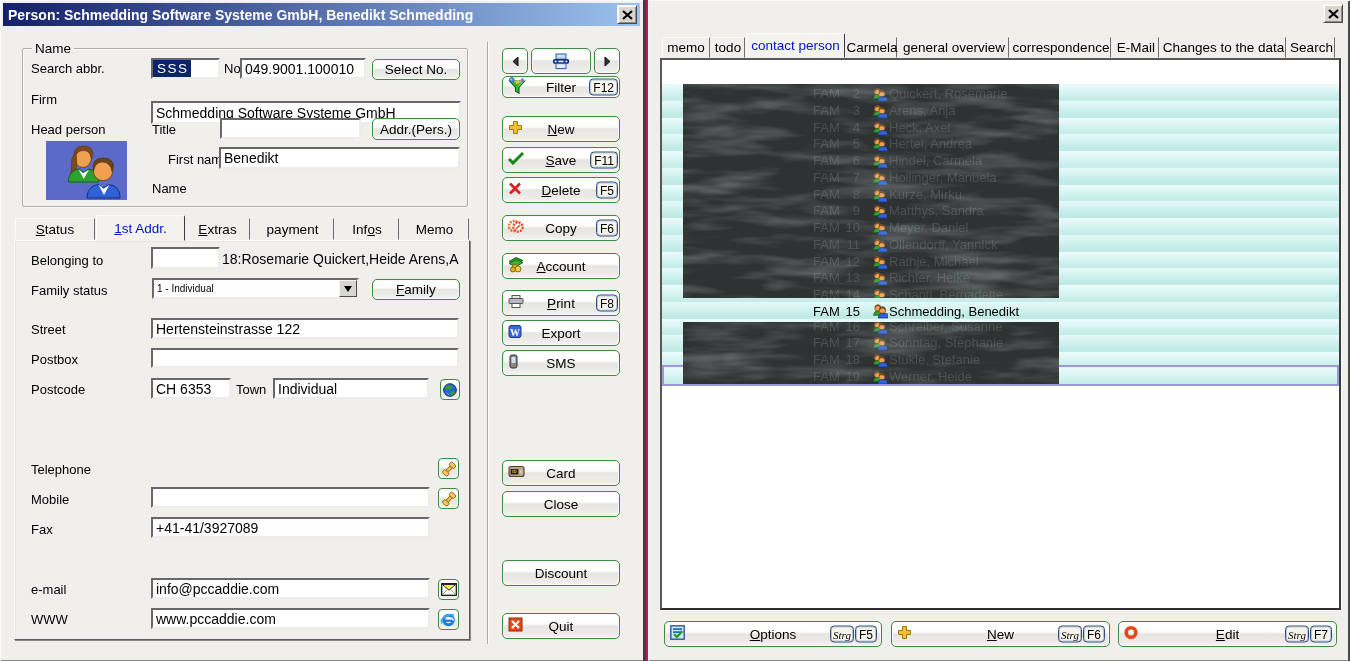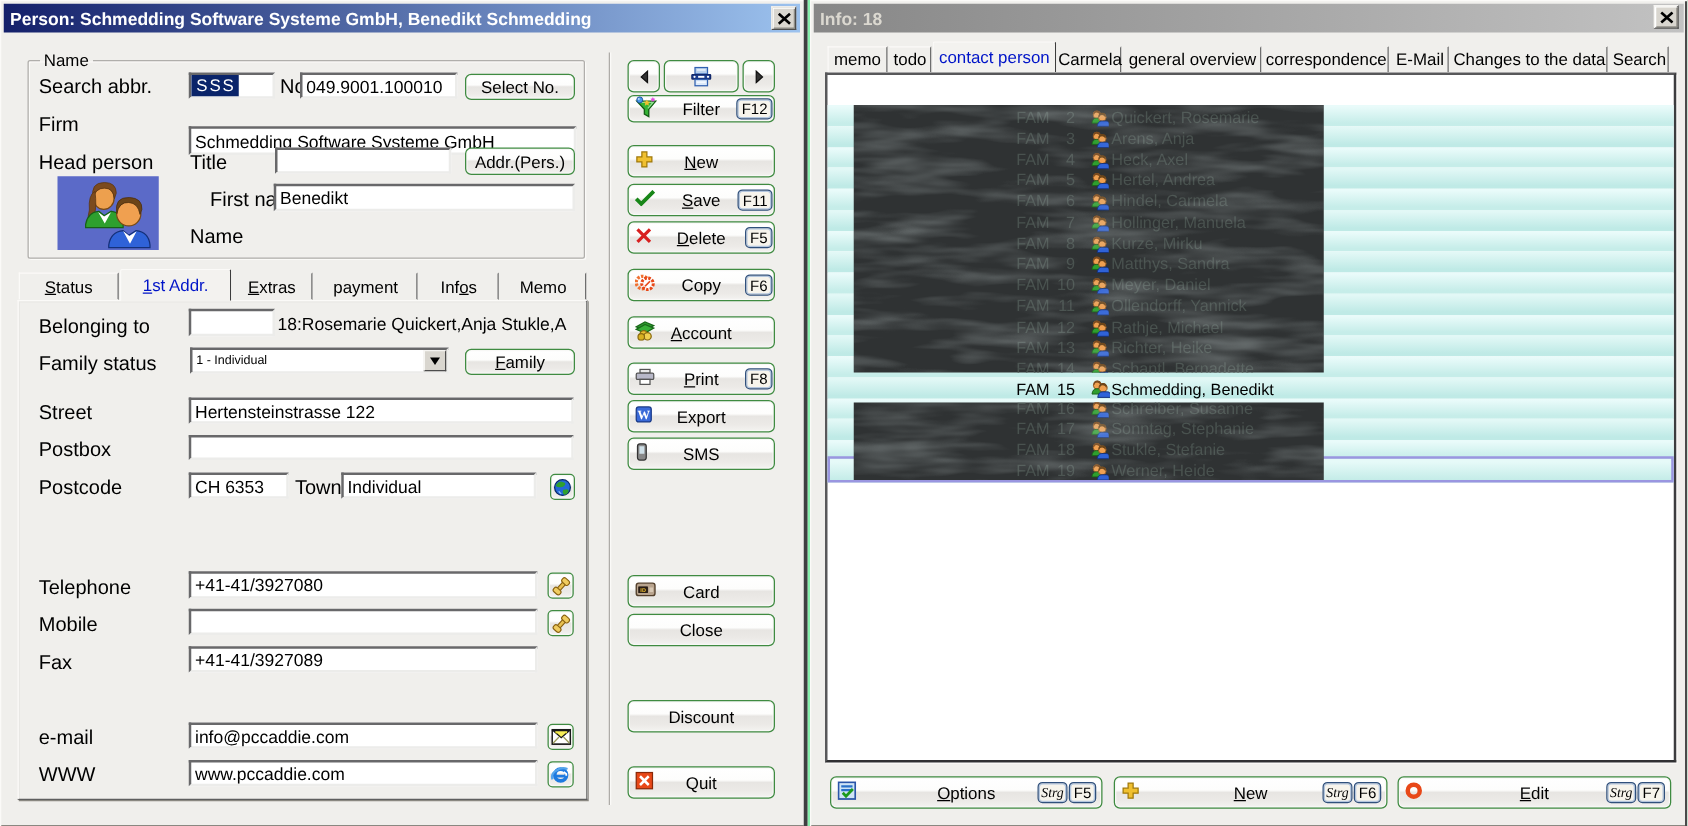--- a/index.html
+++ b/index.html
@@ -1,24 +1,24 @@
 <!DOCTYPE html>
 <html><head><meta charset="utf-8">
 <style>
 *{margin:0;padding:0;box-sizing:border-box}
 body{font-family:"Liberation Sans",sans-serif;font-size:13px;color:#000}
-#stage{position:relative;width:1350px;height:661px;background:#86efac;overflow:hidden}
+#stage{position:relative;width:1350px;height:661px;background:#be185d;overflow:hidden}
 .abs{position:absolute}
 
 .win{position:absolute;top:0;height:661px;background:#f0efec}
 .tbar{position:absolute;left:3px;right:3px;top:3px;height:23px;display:flex;align-items:center;padding-left:5px;font-weight:bold;font-size:14px}
 .tclose{position:absolute;width:20px;height:19px;background:#d9d6cf;border:1px solid;border-color:#f6f5f2 #4d4d4d #4d4d4d #f6f5f2;box-shadow:inset 1px 1px 0 #fff, inset -1px -1px 0 #8f8d86;display:flex;align-items:center;justify-content:center;font-weight:bold;font-size:13px;color:#000}
 
 .inp{position:absolute;background:#fff;border-style:solid;border-width:2px;border-color:#68686a #ececea #ececea #68686a;padding:1px 3px;font-size:13.5px;display:flex;align-items:center;white-space:nowrap;overflow:hidden}
-.lbl{position:absolute;font-size:16px;white-space:nowrap}
+.lbl{position:absolute;font-size:13px;white-space:nowrap}
 
 .gbtn{position:absolute;border:1px solid #3f8b41;border-radius:5px;background:linear-gradient(#ffffff 0%,#fdfdfc 42%,#e7e5e2 50%,#eceae7 78%,#f4f3f1 100%);box-shadow:inset 0 0 0 1px #f8f8f6;display:flex;align-items:center;justify-content:center;font-size:13.5px;white-space:nowrap}
 .gbtn .ico{position:absolute;left:5px;top:50%;transform:translateY(-50%)}
 .kcap{position:absolute;right:4px;top:50%;transform:translateY(-50%);border:1.5px solid #30507c;border-radius:4px;background:#f7f4ec;box-shadow:inset 0 0 0 1px #b4c6de;font-size:12px;padding:0 3px;height:17px;color:#000;display:flex;align-items:center}
 .kstrg{font-family:"Liberation Serif";font-style:italic;font-size:11px;padding:0 2px}
 
 fieldset{position:absolute;border:1px solid #b0aeab;border-radius:2px;box-shadow:inset 1px 1px 0 #fbfaf8,1px 1px 0 #fbfaf8}
 fieldset legend{margin-left:9px;padding:0 3px;font-size:13.5px}
 
 .tab{position:absolute;display:flex;align-items:center;justify-content:center;font-size:13.5px;white-space:nowrap}
@@ -83,21 +83,21 @@
       </div>
   <div class="tab" style="left:335px;top:218px;width:64px;height:22px;border:1px solid;border-color:transparent #6e6e6e transparent transparent">
         <span>Inf<u>o</u>s</span>
       </div>
   <div class="tab" style="left:400px;top:218px;width:69px;height:22px;border:1px solid;border-color:transparent #6e6e6e transparent transparent">
         <span>Memo</span>
       </div>
 
   <div class="lbl" style="left:31px;top:253px">Belonging to</div>
   <div class="inp" style="left:151px;top:247px;width:69px;height:22px"></div>
-  <div class="lbl" style="left:222px;top:251px;font-size:14px">18:Rosemarie Quickert,Anja Stukle,A</div>
+  <div class="lbl" style="left:222px;top:251px;font-size:14px">18:Rosemarie Quickert,Heide Arens,A</div>
   <div class="lbl" style="left:31px;top:283px">Family status</div>
   <div class="inp" style="left:152px;top:278px;width:207px;height:21px;font-size:10px">1 - Individual</div>
   <div class="abs" style="left:339px;top:280px;width:18px;height:17px;background:#d9d6cf;border:1px solid;border-color:#f6f5f2 #4d4d4d #4d4d4d #f6f5f2;display:flex;align-items:center;justify-content:center">
         <span style="width:0;height:0;border:4px solid transparent;border-top:6px solid #000;margin-top:5px"></span>
       </div>
   <div class="gbtn" style="left:372px;top:279px;width:88px;height:21px">
         <span><u>F</u>amily</span>
       </div>
   <div class="lbl" style="left:31px;top:322px">Street</div>
   <div class="inp" style="left:151px;top:318px;width:308px;height:21px;font-size:14px">Hertensteinstrasse 122</div>
@@ -110,21 +110,20 @@
   <div class="gbtn" style="left:440px;top:379px;width:20px;height:21px;border-radius:4px">
         <svg width="14" height="14" viewBox="0 0 14 14">
           <circle cx="7" cy="7" r="6.3" fill="#2468d8" stroke="#0a2a6a" stroke-width="1"></circle>
           <path d="M2 4.5 q2.5 -3 5 -2 q3 0.5 2 2.5 q-1 2 -4.5 1.8 q-3.5 -0.3 -2.5 -2.3z" fill="#2fa02f"></path>
           <path d="M7.5 9 q3.5 -1.5 4.5 0.5 q-1 3 -3.5 3.2 q-2 -1 -1 -3.7z" fill="#2fa02f"></path>
           <path d="M4 10 a5.7 5.7 0 0 0 2 2" stroke="#8fc0f8" fill="none"></path>
         </svg>
       </div>
 
   <div class="lbl" style="left:31px;top:462px">Telephone</div>
-  <div class="inp" style="left:151px;top:457px;width:279px;height:22px;font-size:14px">+41-41/3927080</div>
   <div class="gbtn" style="left:438px;top:458px;width:21px;height:21px;border-radius:4px">
         <svg width="16" height="16" viewBox="0 0 16 16">
           <g transform="rotate(-48 8 8)">
             <rect x="2.2" y="6.6" width="11.6" height="3" rx="1.5" fill="#e8c050" stroke="#8a6210" stroke-width="0.9"></rect>
             <rect x="0.8" y="4.8" width="4.2" height="6.6" rx="1.8" fill="#f0cc60" stroke="#8a6210" stroke-width="0.9"></rect>
             <rect x="11" y="4.8" width="4.2" height="6.6" rx="1.8" fill="#f0cc60" stroke="#8a6210" stroke-width="0.9"></rect>
           </g>
         </svg>
       </div>
   <div class="lbl" style="left:31px;top:492px">Mobile</div>
@@ -259,21 +258,20 @@
           </svg></span>Card</div>
   <div class="gbtn" style="left:502px;top:491px;width:118px;height:26px">Close</div>
   <div class="gbtn" style="left:502px;top:560px;width:118px;height:26px">Discount</div>
   <div class="gbtn" style="left:502px;top:613px;width:118px;height:26px"><span class="ico"><svg width="15" height="15" viewBox="0 0 15 15">
             <rect x="1" y="1" width="13" height="13" fill="#e84818" stroke="#8a2808"></rect>
             <path d="M4 4 L11 11 M11 4 L4 11" stroke="#fff" stroke-width="2"></path>
           </svg></span>Quit</div>
 </div>
 
 <div class="win" id="rwin" style="left:648px;width:702px;box-shadow:inset 1px 0 0 #fbfaf8,inset 0 1px 0 #fbfaf8,inset -2px 0 0 #4a4a4a,inset 0 -1px 0 #8a8881">
-  <div class="tbar" style="background:linear-gradient(to right,#878787,#c2c2c2);color:#dbd8d0">Info: 18</div>
   <div class="tclose" style="right:7px;top:4px">
         <svg width="11" height="10" viewBox="0 0 11 10">
           <path d="M1 1 L10 9 M10 1 L1 9" stroke="#000" stroke-width="2.1"></path>
         </svg>
       </div>
 
   <div class="tab" style="left:14px;top:37px;width:48px;height:21px;border:1px solid;border-color:#fbfaf8 #6e6e6e transparent #fbfaf8">memo</div>
   <div class="tab" style="left:63px;top:37px;width:34px;height:21px;border:1px solid;border-color:#fbfaf8 #6e6e6e transparent transparent">todo</div>
   <div class="tab" style="left:98px;top:33px;width:99px;height:25px;background:#f3f2ef;border:1px solid;border-color:#fbfaf8 #3c3c3c transparent #fbfaf8;border-radius:2px 2px 0 0;color:#0014c8">contact person</div>
   <div class="tab" style="left:199px;top:37px;width:50px;height:21px;border:1px solid;border-color:transparent #6e6e6e transparent transparent">Carmela</div>

